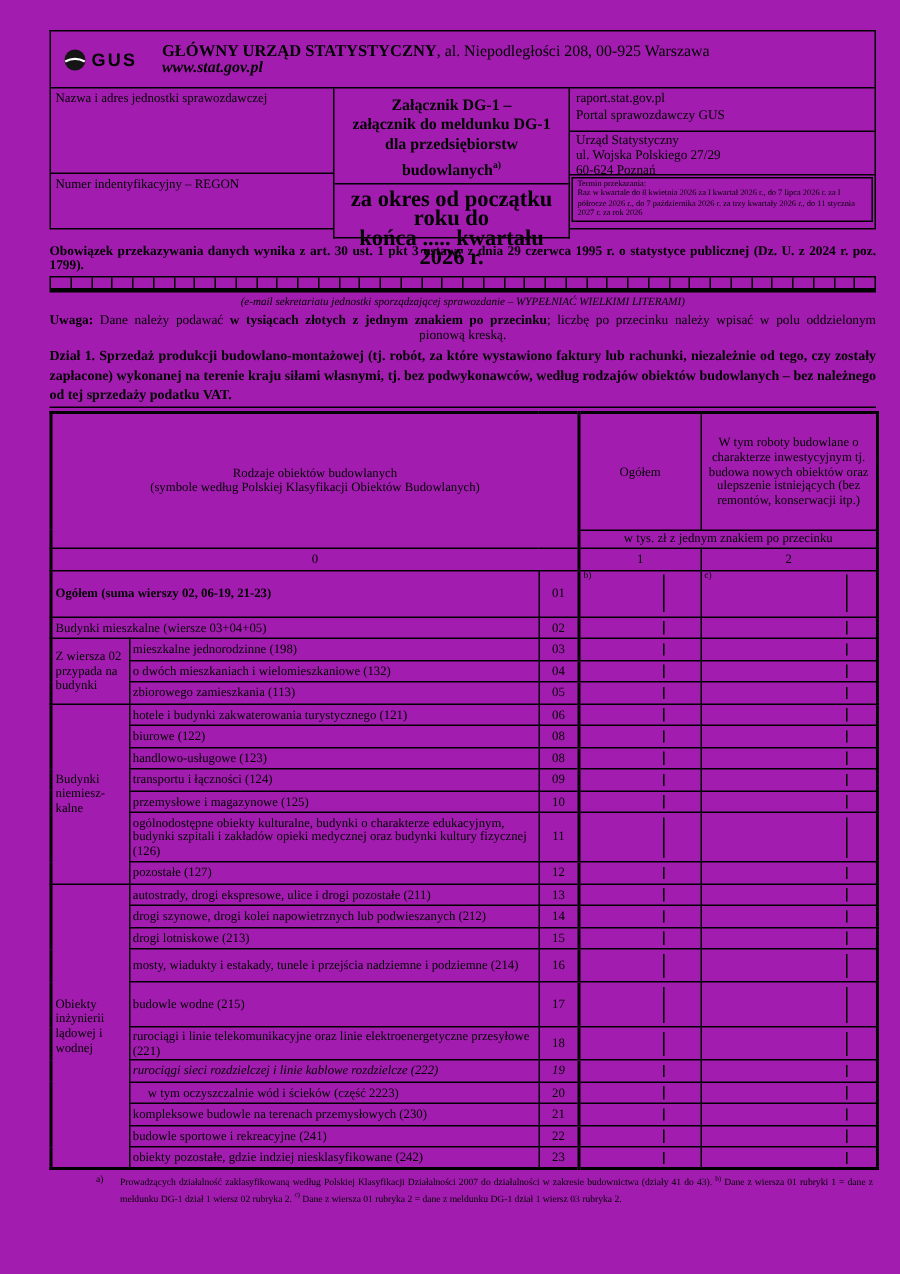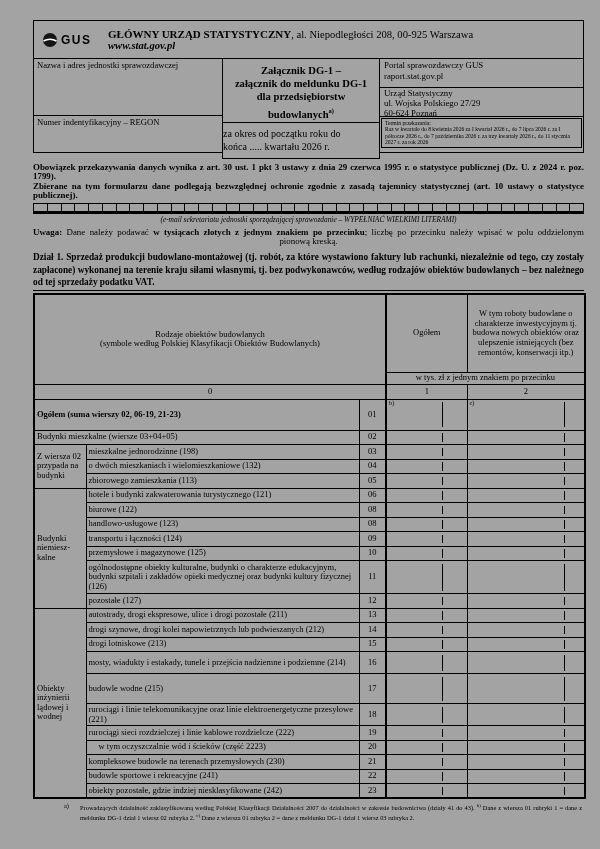--- a/index.html
+++ b/index.html
@@ -1,18 +1,18 @@
 <!DOCTYPE html>
 <html><head>
 <meta charset="utf-8">
 <style>
   * { margin:0; padding:0; box-sizing:border-box; }
   html,body { background:#888; }
   .page {
-    width:600px; height:849px; background:#a3a3a3; position:relative;
+    width:600px; height:849px; background:#a21caf; position:relative;
     font-family:"Liberation Serif","DejaVu Serif",serif; color:#000;
     margin:0 auto; overflow:hidden;
   }
   .content { position:absolute; left:33px; top:20px; width:551px; }
 
   
   .hdr-wrap { border:1.5px solid #000; border-bottom:none; }
   .hdr-top { display:flex; align-items:center; border-bottom:1.5px solid #000; height:38px; padding:2px 4px; }
   .logo { display:flex; align-items:center; gap:3px; width:66px; padding-left:4px; }
   .logo-txt { font-family:"Liberation Sans","DejaVu Sans",sans-serif; font-weight:bold; font-size:12px; letter-spacing:1.5px; }
@@ -21,21 +21,21 @@
   .org-line b { font-size:11px; }
   .site { font-size:10.6px; font-weight:bold; font-style:italic; }
 
   .hdr-cols { display:flex; align-items:flex-start; height:94px; }
   .col-left  { width:188px; height:94px; border-bottom:1.5px solid #000; }
   .name-box  { height:57px; border-bottom:1.5px solid #000; padding:1px 3px; font-size:8.6px; }
   .regon-box { height:35.5px; padding:1px 3px; font-size:8.6px; }
   .col-center{ width:158px; height:100px; border-left:1.5px solid #000; border-right:1.5px solid #000; border-bottom:1.5px solid #000; }
   .title-box { height:64px; border-bottom:1.5px solid #000; text-align:center; font-weight:bold; font-size:10.6px; line-height:13.2px; padding-top:5px; }
   .title-box sup { font-size:6.5px; }
-  .period-box{ height:34.5px; text-align:left; font-weight:normal; font-size:10px; line-height:13px; padding-top:4px; }
+  .period-box{ height:34.5px; text-align:center; font-weight:bold; font-size:15px; line-height:13px; padding-top:4px; }
   .col-right { flex:1; height:94px; border-bottom:1.5px solid #000; }
   .portal-box{ height:29px; border-bottom:1px solid #000; padding:1px 4px; font-size:8.8px; line-height:11px; }
   .office-box{ height:27.5px; padding:1px 4px; font-size:8.8px; line-height:9.8px; }
   .termin-wrap { border-top:1.5px solid #000; height:36px; }
   .termin-box { border:1.2px solid #000; margin:1px; padding:1px 3px; font-size:5.6px; line-height:6.6px; }
   .termin-box .t-title { display:block; }
 
   
   .legal { margin-top:10px; font-size:8.9px; font-weight:bold; line-height:9.4px; text-align:justify; }
 
@@ -122,41 +122,40 @@
             <div><span>budowlanych</span><sup>a)</sup></div>
           </div>
           <div class="period-box">
             <div>za okres od początku roku do</div>
             <div>końca ..... kwartału 2026 r.</div>
           </div>
         </div>
 
         <div class="col-right">
           <div class="portal-box">
+            <div>raport.stat.gov.pl</div>
             <div>Portal sprawozdawczy GUS</div>
-            <div>raport.stat.gov.pl</div>
           </div>
           <div class="office-box">
             <div>Urząd Statystyczny</div>
             <div>ul. Wojska Polskiego 27/29</div>
             <div>60-624 Poznań</div>
           </div>
           <div class="termin-wrap">
             <div class="termin-box">
               <span class="t-title">Termin przekazania:</span>
               <span>Raz w kwartale do 8 kwietnia 2026 za I kwartał 2026 r., do 7 lipca 2026 r. za I półrocze 2026 r., do 7 października 2026 r. za trzy kwartały 2026 r., do 11 stycznia 2027 r. za rok 2026</span>
             </div>
           </div>
         </div>
       </div>
     </div>
 
     <div class="legal">
       <div>Obowiązek przekazywania danych wynika z art. 30 ust. 1 pkt 3 ustawy z dnia 29 czerwca 1995 r. o statystyce publicznej (Dz. U. z 2024 r. poz. 1799).</div>
-      <div>Zbierane na tym formularzu dane podlegają bezwzględnej ochronie zgodnie z zasadą tajemnicy statystycznej (art. 10 ustawy o statystyce publicznej).</div>
     </div>
 
     <div class="comb" id="comb">
         <div class="cell"></div>
         <div class="cell"></div>
         <div class="cell"></div>
         <div class="cell"></div>
         <div class="cell"></div>
         <div class="cell"></div>
         <div class="cell"></div>
@@ -408,21 +407,21 @@
           <tr style="height: 22px;">
             <td class="lbl">rurociągi i linie telekomunikacyjne oraz linie elektroenergetyczne przesyłowe (221)</td>
             <td class="rno">18</td>
             <td class="dat c1">
               <div class="tick"></div>
             </td>
             <td class="dat c2">
               <div class="tick"></div>
             </td>
           </tr>
-          <tr style="height: 14.5px;">
+          <tr style="height: 14.5px; font-style: italic;">
             <td class="lbl">rurociągi sieci rozdzielczej i linie kablowe rozdzielcze (222)</td>
             <td class="rno">19</td>
             <td class="dat c1">
               <div class="tick"></div>
             </td>
             <td class="dat c2">
               <div class="tick"></div>
             </td>
           </tr>
           <tr style="height: 14.5px;">

